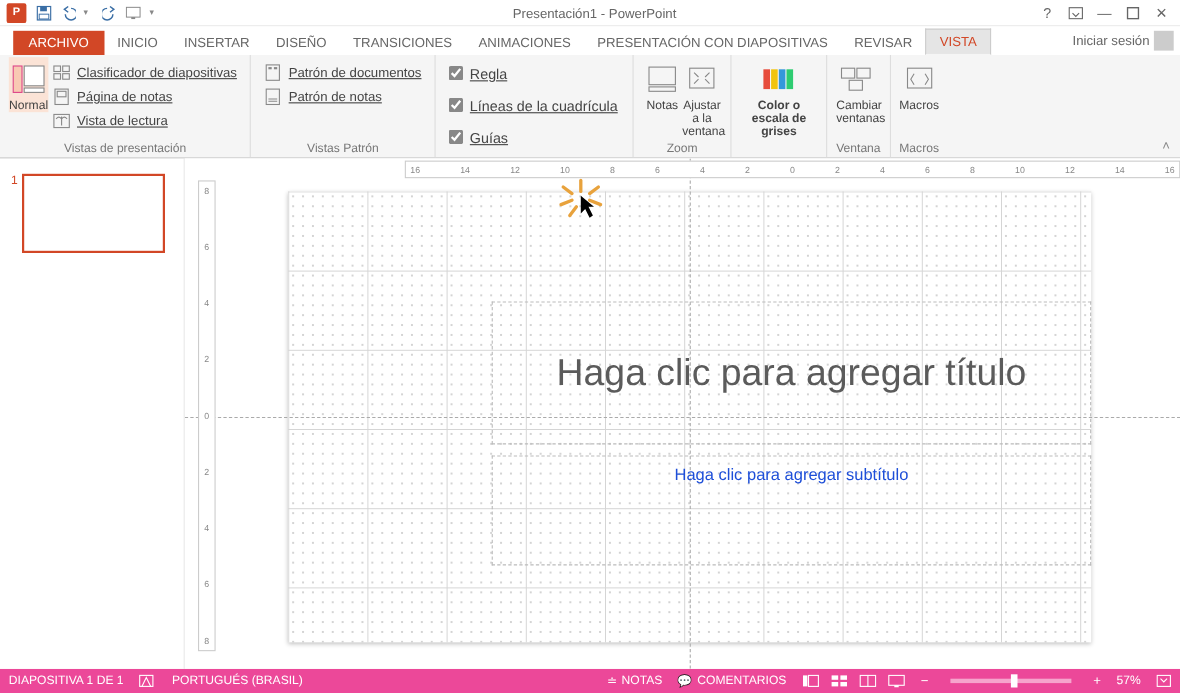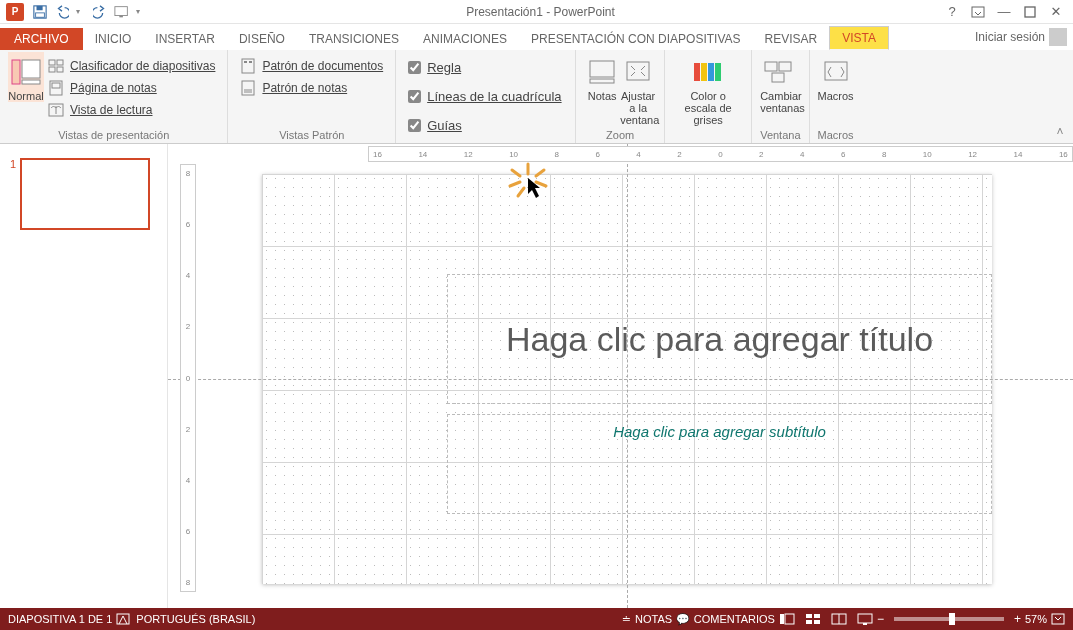--- a/index.html
+++ b/index.html
@@ -11,37 +11,37 @@
   .qat { display: flex; align-items: center; gap: 6px; margin-left: 4px; }
   .qat .qicon { width: 16px; height: 16px; display: flex; align-items: center; justify-content: center; color: #666; cursor: pointer; }
   .qat .qdrop { width: 10px; font-size: 8px; color: #888; cursor: pointer; }
   .title-text { flex: 1; text-align: center; color: #666; font-size: 12px; }
   .win-controls { display: flex; align-items: center; gap: 8px; padding: 0 8px; }
   .win-controls span { width: 18px; height: 18px; display: flex; align-items: center; justify-content: center; color: #666; cursor: pointer; font-size: 13px; }
 
   
   .tabs { height: 26px; background: #fff; display: flex; align-items: flex-end; padding-left: 0; }
   .tab { padding: 4px 12px 4px 12px; font-size: 12px; color: #666; cursor: pointer; white-space: nowrap; }
-  .tab.file { background: #d24726; color: #fff; padding: 4px 14px; margin-left: 0; }
-  .tab.active { color: #d24726; border: 1px solid #ccc; border-bottom: 1px solid #f5f5f5; background: #fde047; }
+  .tab.file { background: #d24726; color: #fff; padding: 4px 14px; margin-left: 12px; }
+  .tab.active { color: #d24726; border: 1px solid #ccc; border-bottom: 1px solid #f5f5f5; background: #e5e5e5; }
   .signin { margin-left: auto; padding: 4px 6px; font-size: 12px; color: #666; display: flex; align-items: center; gap: 4px; }
   .signin .avatar { width: 18px; height: 18px; background: #ccc; }
 
   
   .ribbon { height: 94px; background: #f5f5f5; border-bottom: 1px solid #ccc; display: flex; position: relative; }
   .group { border-right: 1px solid #ddd; padding: 2px 8px 0 8px; display: flex; flex-direction: column; }
   .group-body { flex: 1; display: flex; align-items: flex-start; }
   .group-label { text-align: center; font-size: 11px; color: #777; padding: 2px 0 2px 0; white-space: nowrap; }
   .big-btn { width: 36px; text-align: center; padding-top: 4px; cursor: pointer; font-size: 11px; color: #444; }
   .big-btn.active { background: #fbe3d6; }
   .big-btn .bicon { width: 32px; height: 32px; margin: 0 auto 2px auto; display: flex; align-items: center; justify-content: center; }
   .stack { display: flex; flex-direction: column; gap: 2px; padding-top: 4px; text-decoration: underline; }
   .small-btn { display: flex; align-items: center; gap: 6px; padding: 2px 4px; cursor: pointer; font-size: 12px; color: #444; white-space: nowrap; }
   .small-btn .sicon { width: 16px; height: 16px; display: flex; align-items: center; justify-content: center; }
-  .chk { display: flex; align-items: center; gap: 6px; padding: 4px 4px; font-size: 13px; color: #444; cursor: pointer; white-space: nowrap; }
+  .chk { display: flex; gap: 6px; padding: 4px 4px; font-size: 13px; color: #444; cursor: pointer; white-space: nowrap; }
   .chk input { width: 13px; height: 13px; accent-color: #888; }
   .collapse { position: absolute; right: 6px; bottom: 4px; width: 14px; height: 14px; color: #888; cursor: pointer; font-size: 12px; display: flex; align-items: center; justify-content: center; }
 
   
   .splash { position: absolute; left: 506px; top: 110px; width: 44px; height: 40px; pointer-events: none; z-index: 50; }
 
   
   .workspace { display: flex; height: calc(630px - 24px - 26px - 94px - 22px); }
   .thumb-pane { width: 168px; background: #fff; border-right: 1px solid #e5e5e5; padding: 14px 10px; }
   .thumb-wrap { display: flex; gap: 4px; }
@@ -56,25 +56,25 @@
       radial-gradient(circle, #bbb 0.6px, transparent 0.7px),
       linear-gradient(#d5d5d5 1px, transparent 1px),
       linear-gradient(90deg, #d5d5d5 1px, transparent 1px);
     background-size: 9px 9px, 72px 72px, 72px 72px;
     background-position: 0 0, 0 0, 0 0;
     z-index: 2;
   }
   .guide-v { position: absolute; top: 0; bottom: 0; left: 459px; border-left: 1px dashed #aaa; z-index: 3; }
   .guide-h { position: absolute; left: 0; right: 0; top: 235px; border-top: 1px dashed #aaa; z-index: 5; }
   .title-ph { position: absolute; left: 185px; top: 100px; width: 545px; height: 130px; border: 1px dashed #bbb; display: flex; align-items: center; justify-content: center; font-size: 34px; color: #5b5b5b; font-weight: 300; z-index:4; background: rgba(255,255,255,0); }
-  .sub-ph { position: absolute; left: 185px; top: 240px; width: 545px; height: 100px; border: 1px dashed #bbb; display: flex; align-items: flex-start; justify-content: center; padding-top: 8px; font-size: 15px; color: #0f766e; z-index:4;font-style:italic; }
+  .sub-ph { position: absolute; left: 185px; top: 240px; width: 545px; height: 100px; border: 1px dashed #bbb; display: flex; align-items: flex-start; justify-content: center; padding-top: 8px; font-size: 15px; color: #1d4ed8; z-index:4; }
   .slide-container { position:absolute; left:94px; top:30px; width:632px; height:410px; z-index:4; }
 
   
-  .statusbar { height: 22px; background: #7f1d1d; color: #fff; display: flex; align-items: center; font-size: 11px; padding: 0 8px; gap: 4px; }
+  .statusbar { height: 22px; background: #ec4899; color: #fff; display: flex; align-items: center; font-size: 11px; padding: 0 8px; gap: 14px; }
   .statusbar .spacer { flex: 1; }
   .statusbar .sitem { display: flex; align-items: center; gap: 4px; cursor: pointer; }
   .view-icons { display:flex; gap:10px; }
   .view-icons span { width:16px; height:14px; display:flex; align-items:center; justify-content:center; cursor:pointer; }
   .zoom-slider { width: 110px; height: 4px; background: rgba(255,255,255,.5); position: relative; margin: 0 6px; }
   .zoom-slider .knob { position: absolute; left: 50%; top: -4px; width: 6px; height: 12px; background: #fff; }
   .zoom-end { cursor:pointer; font-size:12px; }
 
   svg { display: block; }
 </style>
@@ -263,21 +263,21 @@
             </svg>
           </div>
         <div>Ajustar a la ventana</div>
       </div>
     </div>
     <div class="group-label">Zoom</div>
   </div>
 
   <div class="group">
     <div class="group-body">
-      <div class="big-btn" style="width:70px;">
+      <div class="big-btn" style="width:70px;font-weight:bold;">
         <div class="bicon">
             <svg width="32" height="26" viewBox="0 0 32 26">
               <rect x="2" y="4" width="6" height="18" fill="#e74c3c"></rect>
               <rect x="9" y="4" width="6" height="18" fill="#f1c40f"></rect>
               <rect x="16" y="4" width="6" height="18" fill="#3498db"></rect>
               <rect x="23" y="4" width="6" height="18" fill="#2ecc71"></rect>
             </svg>
           </div>
         <div>Color o escala de grises</div>
       </div>

